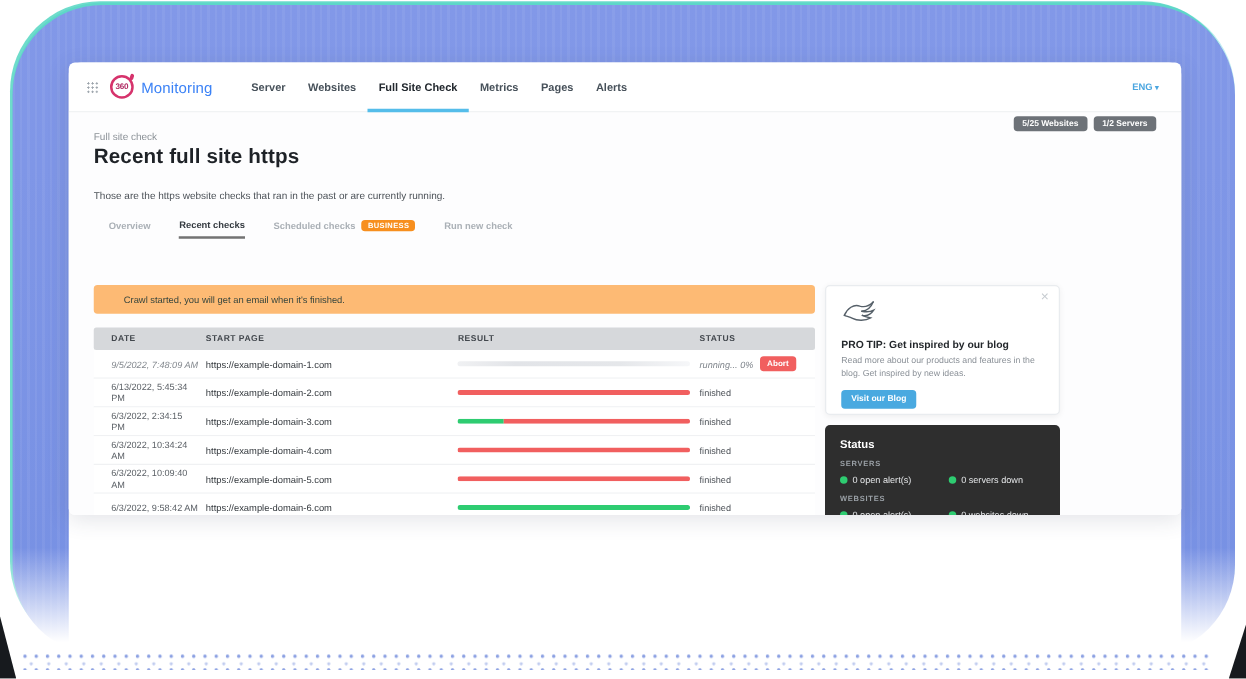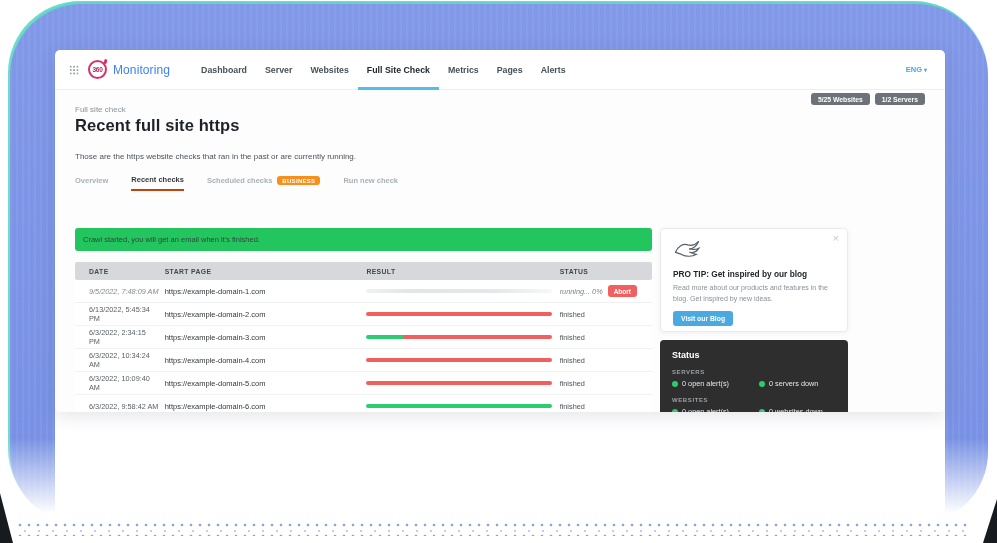--- a/index.html
+++ b/index.html
@@ -39,27 +39,27 @@
   .nav-item.active::after{content:"";position:absolute;left:0;right:0;bottom:-1px;height:3px;background:#55bdea;}
   .lang{margin-left:auto;display:flex;align-items:center;gap:2px;color:#4ba6e0;font-size:7.5px;font-weight:bold;cursor:pointer;}
   .lang .chev{font-size:6px;color:#4ba6e0;}
   
   .content{position:relative;height:322px;background:#fdfdfe;}
   .usage-badges{position:absolute;top:3px;right:20px;display:flex;gap:5px;}
   .u-badge{background:#6d7278;color:#fff;font-size:6.8px;font-weight:bold;padding:2.5px 7px;border-radius:3px;}
   .breadcrumb{position:absolute;left:20px;top:15px;font-size:8px;color:#8b9197;}
   .page-title{position:absolute;left:20px;top:26px;font-size:16.5px;font-weight:bold;color:#1e2227;letter-spacing:.1px;}
   .page-subtitle{position:absolute;left:20px;top:62px;font-size:8px;color:#4c5258;}
-  .tab-bar{position:absolute;left:20px;top:85px;display:flex;gap:23px;align-items:center;}
+  .tab-bar{position:absolute;left:32px;top:85px;display:flex;gap:23px;align-items:center;}
   .tab{display:flex;align-items:center;gap:5px;font-size:7.5px;font-weight:bold;color:#aab0b6;cursor:pointer;padding-bottom:5px;}
-  .tab.active{color:#343a40;border-bottom:2px solid #c2410c;}
+  .tab.active{color:#343a40;border-bottom:2px solid #737373;}
   .biz-badge{background:#f78f1e;color:#fff;font-size:6px;font-weight:bold;padding:1.5px 5px;border-radius:3px;letter-spacing:.3px;}
   
   .main-left{position:absolute;left:20px;top:138px;width:577px;}
-  .banner{height:23px;background:#22c55e;border-radius:3px;display:flex;align-items:center;padding:0 8px;
+  .banner{height:23px;background:#fdba74;border-radius:3px;display:flex;align-items:center;padding:0 24px;
     font-size:7.5px;color:#35443c;margin-bottom:11px;}
   .table-header{display:flex;align-items:center;height:18px;background:#d6d8db;border-radius:2px;}
   .table-header .cell{font-size:6.8px;font-weight:bold;color:#42474d;letter-spacing:.4px;}
   .trow{display:flex;align-items:center;height:22px;border-bottom:1px solid #f0f1f3;background:#fff;}
   .cell{box-sizing:border-box;}
   .c0{width:14.5%;padding-left:14px;}
   .c1{width:36%;padding-left:6px;}
   .c2{width:33.5%;}
   .c3{width:16%;}
   .date{font-size:7.3px;color:#5b6066;}
@@ -103,21 +103,20 @@
 <div class="window">
 
   <div class="navbar">
     <div class="grid-icon"></div>
     <div class="logo-circle">
       <span class="logo-360">360</span>
       <span class="tick"></span>
     </div>
     <span class="brand">Monitoring</span>
     <div class="main-nav">
-        <div class="nav-item">Dashboard</div>
         <div class="nav-item">Server</div>
         <div class="nav-item">Websites</div>
         <div class="nav-item active">Full Site Check</div>
         <div class="nav-item">Metrics</div>
         <div class="nav-item">Pages</div>
         <div class="nav-item">Alerts</div>
       </div>
     <div class="lang">
       <span>ENG</span>
       <span class="chev">▾</span>

